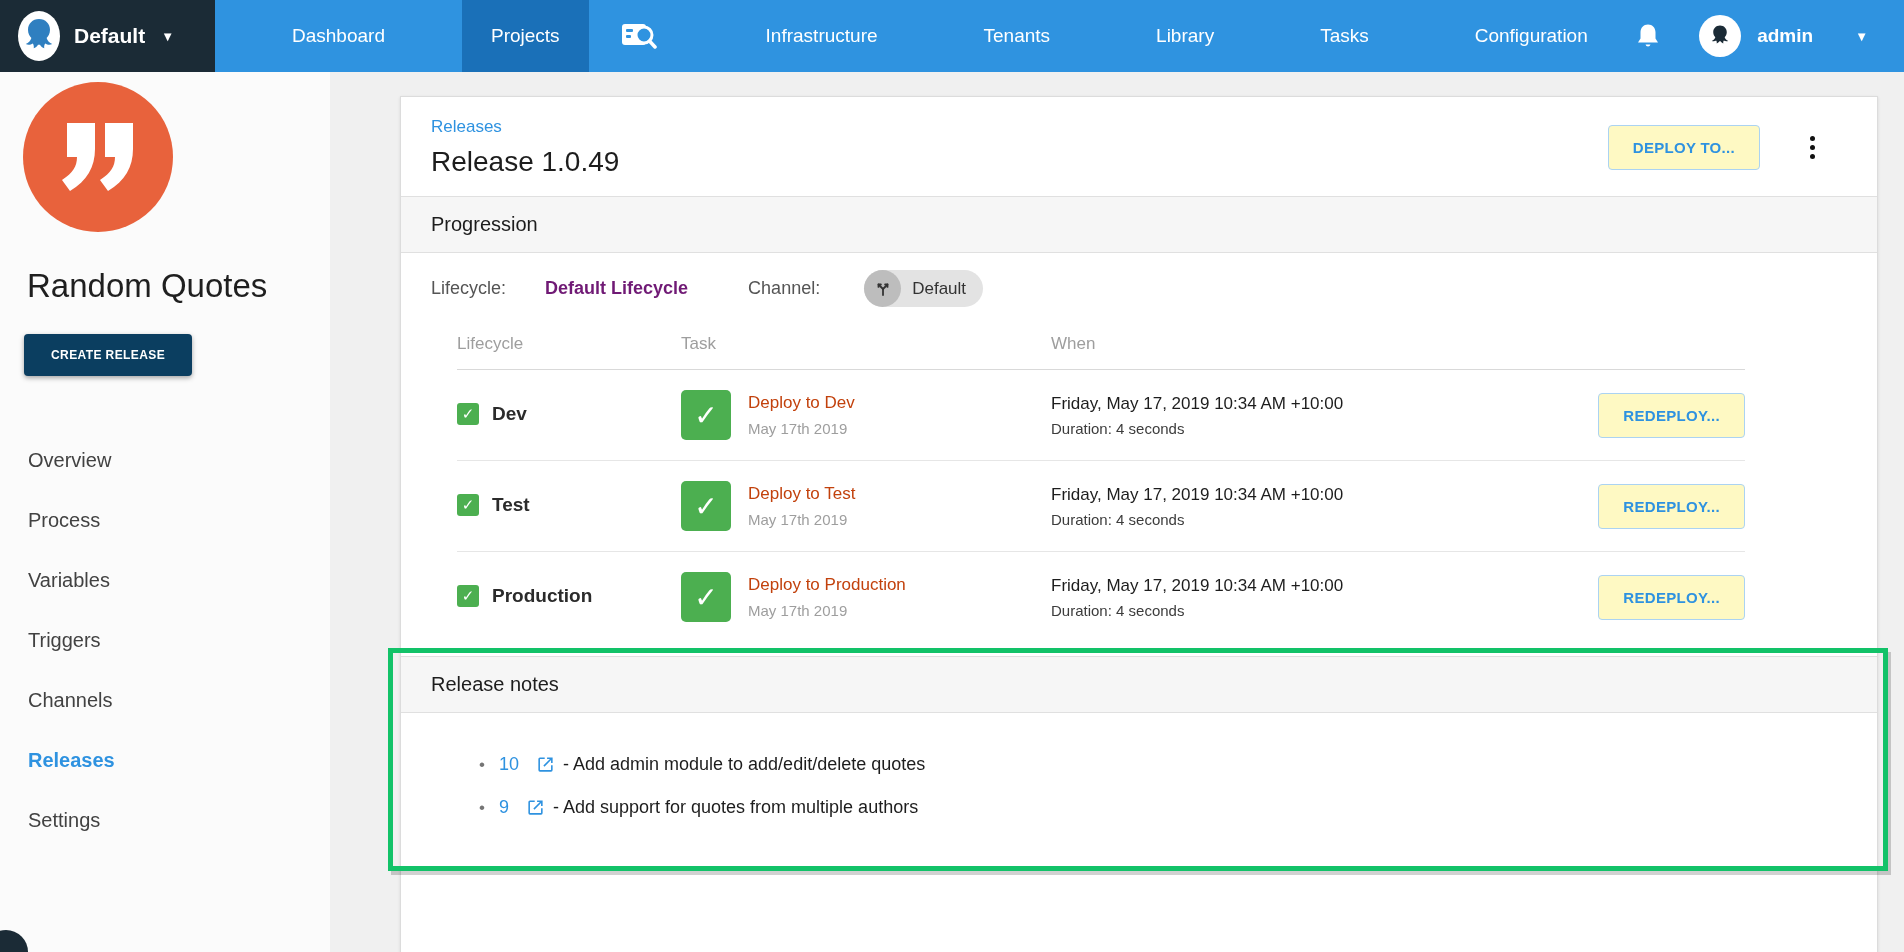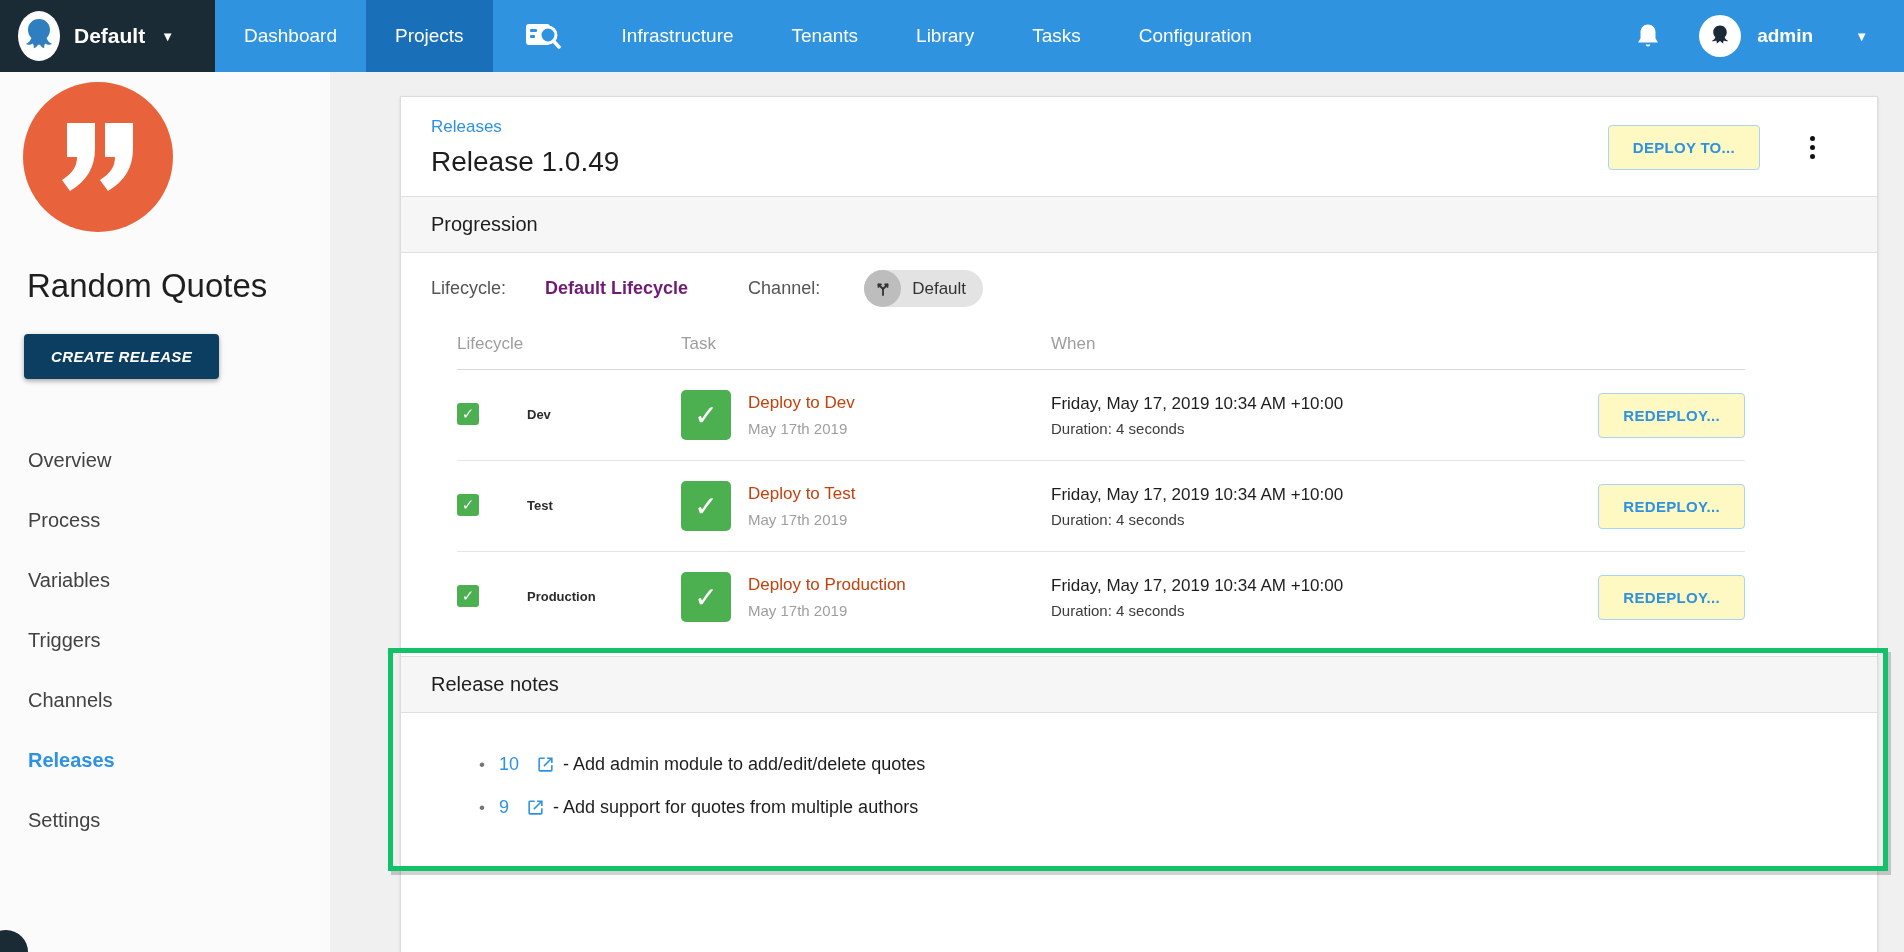--- a/index.html
+++ b/index.html
@@ -5,39 +5,39 @@
   * { box-sizing: border-box; margin: 0; padding: 0; }
   html,body { width:1904px; height:952px; overflow:hidden;
     font-family:"Liberation Sans", sans-serif; background:#f0f0f0; }
 
   
   .topnav { display:flex; height:72px; align-items:stretch; position:relative; z-index:20; }
   .brand { width:215px; background:#1b2b36; color:#fff; display:flex; align-items:center;
     padding-left:16px; gap:12px; font-size:21px; font-weight:bold; flex:none; }
   .brand .caret { font-size:13px; margin-left:4px; color:#fff; }
   .tabs { flex:1; background:#2f93e0; display:flex; align-items:stretch; }
-  .tab { display:flex; align-items:center; padding:4px 29px; color:#fff; font-size:19px; cursor:default; }
+  .tab { display:flex; align-items:center; padding:4px 29px; color:#fff; font-size:19px; cursor:default;margin-left:48px; }
   .tab.active { background:#1a70b8; }
   .search-tab { display:flex; align-items:center; padding:0 32px; }
   .nav-right { background:#2f93e0; display:flex; align-items:center; padding-right:36px; gap:16px; }
   .bell { margin-right:22px; }
   .avatar { width:42px; height:42px; border-radius:50%; background:#fff; display:flex;
     align-items:center; justify-content:center; }
   .username { color:#fff; font-size:19px; font-weight:bold; }
   .nav-right .caret { color:#fff; font-size:13px; margin-left:26px; }
 
   
   .sidebar { position:absolute; top:72px; left:0; width:330px; bottom:0; background:#fbfbfb; z-index:10; }
   .logo-circle { position:absolute; top:10px; left:23px; width:150px; height:150px;
     border-radius:50%; background:#e8623c; display:flex; align-items:center; justify-content:center; }
   .project-name { position:absolute; top:195px; left:27px; font-size:33px; color:#1f1f1f; }
   .create-btn { position:absolute; top:262px; left:24px; background:#0b3e60; color:#fff;
-    font-size:15px; font-weight:bold; letter-spacing:.4px; padding:14px 27px; border:none;
+    font-size:12px; font-weight:bold; letter-spacing:.4px; padding:14px 27px; border:none;
     border-radius:4px; box-shadow:0 2px 5px rgba(0,0,0,.35); cursor:pointer;
-    font-family:"Liberation Sans", sans-serif;font-style:italic; }
+    font-family:"Liberation Sans", sans-serif; }
   .side-nav { position:absolute; top:358px; left:0; right:0; }
   .side-item { height:60px; display:flex; align-items:center; padding-left:28px;
     font-size:20px; color:#424242; cursor:pointer; }
   .side-item.active { color:#2e92e0; font-weight:bold; }
   .corner-peek { position:absolute; bottom:-22px; left:-16px; width:44px; height:44px;
     border-radius:50%; background:#1b2b36; }
 
   
   .main { position:absolute; left:330px; top:72px; right:0; bottom:0; background:#f0f0f0; overflow:hidden; }
   .card { position:absolute; left:70px; top:24px; width:1478px; height:920px; background:#fff;
@@ -68,21 +68,21 @@
   .chip-label { font-size:17px; color:#333; margin-left:11px; }
 
   .prog-table { margin:4px 132px 0 56px; }
   .thead, .trow { display:grid; grid-template-columns:224px 370px 1fr 168px; align-items:center; }
   .thead { padding:10px 0 15px; color:#9e9e9e; font-size:17px; border-bottom:1px solid #d9d9d9; }
   .trow { padding:20px 0; border-bottom:1px solid #e6e6e6; }
   .trow:last-child { border-bottom:none; }
   .env-cell { display:flex; align-items:center; gap:13px; align-self:start; margin-top:13px; }
   .cb { width:22px; height:22px; background:#4caf50; border-radius:3px; color:#fff; font-size:15px;
     display:flex; align-items:center; justify-content:center; cursor:pointer; }
-  .env-name { font-size:13px; font-weight:bold; color:#2b2b2b;margin-left:35px; }
+  .env-name { font-size:19px; font-weight:bold; color:#2b2b2b; }
   .task-cell { display:flex; align-items:center; gap:17px; }
   .task-check { width:50px; height:50px; background:#4caf50; border-radius:5px; color:#fff;
     font-size:28px; display:flex; align-items:center; justify-content:center; }
   .task-name { font-size:17px; font-weight:normal; color:#c2410c; }
   .task-date { font-size:15px; color:#9e9e9e; margin-top:7px; }
   .when-line { font-size:17px; color:#1d1d1d; }
   .duration { font-size:15px; color:#3c3c3c; margin-top:6px; }
   .action-cell { justify-self:end; }
 
   

